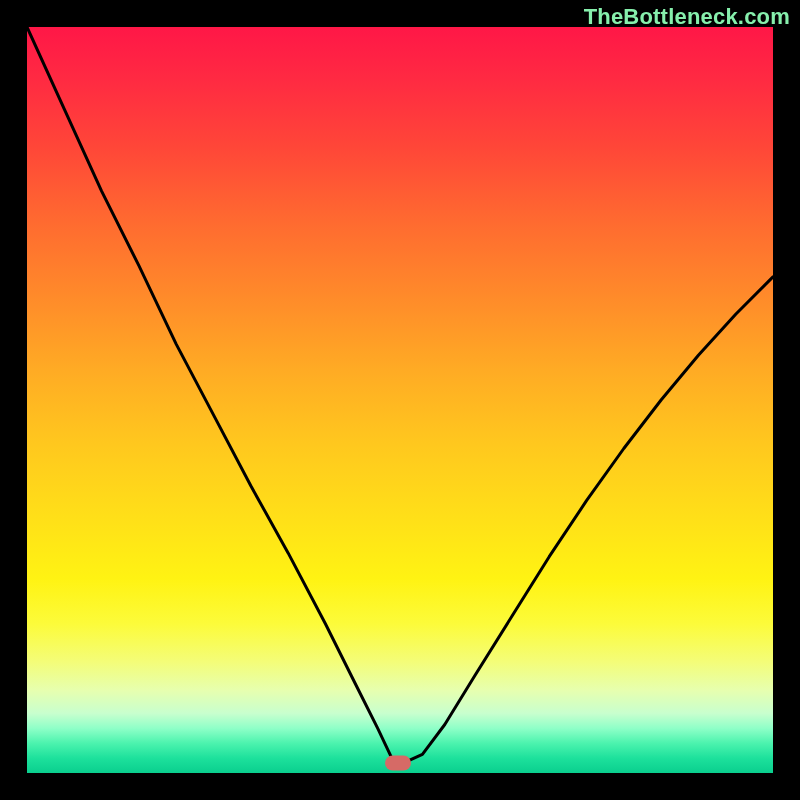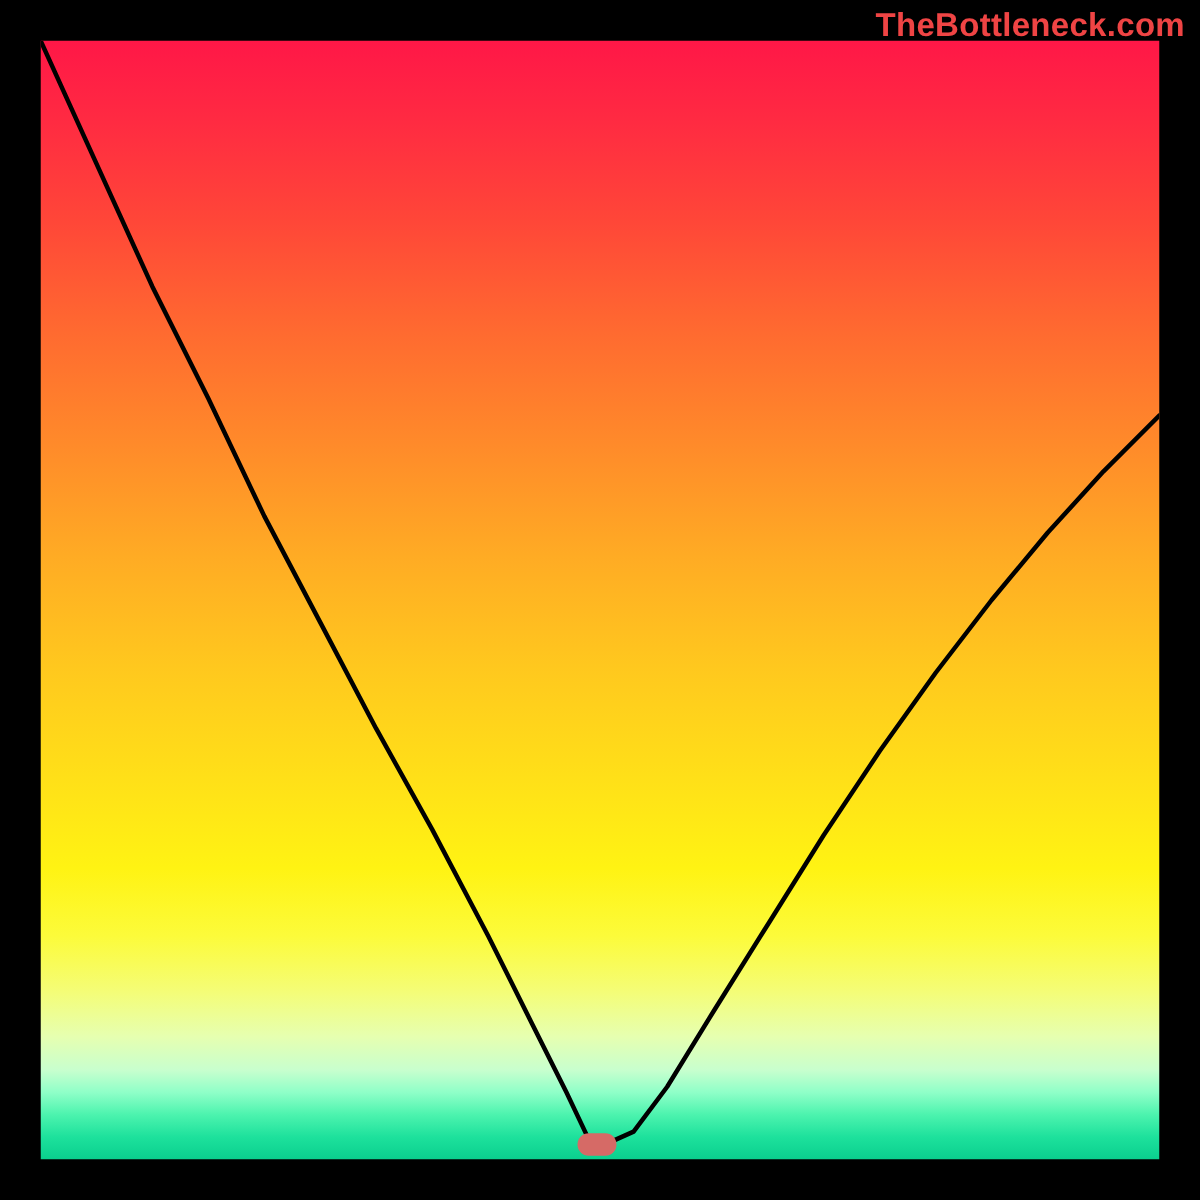--- a/index.html
+++ b/index.html
@@ -14,21 +14,21 @@
   .frame {
     position: relative;
     width: 800px;
     height: 800px;
     background: #000;
   }
   .watermark {
     position: absolute;
     top: 4px;
     right: 10px;
-    color: #ef4444;
+    color: #86efac;
     font-size: 22px;
     font-weight: 600;
     letter-spacing: 0.2px;
     user-select: none;
   }
   .plot {
     position: absolute;
     left: 27px;
     top: 27px;
     width: 746px;

